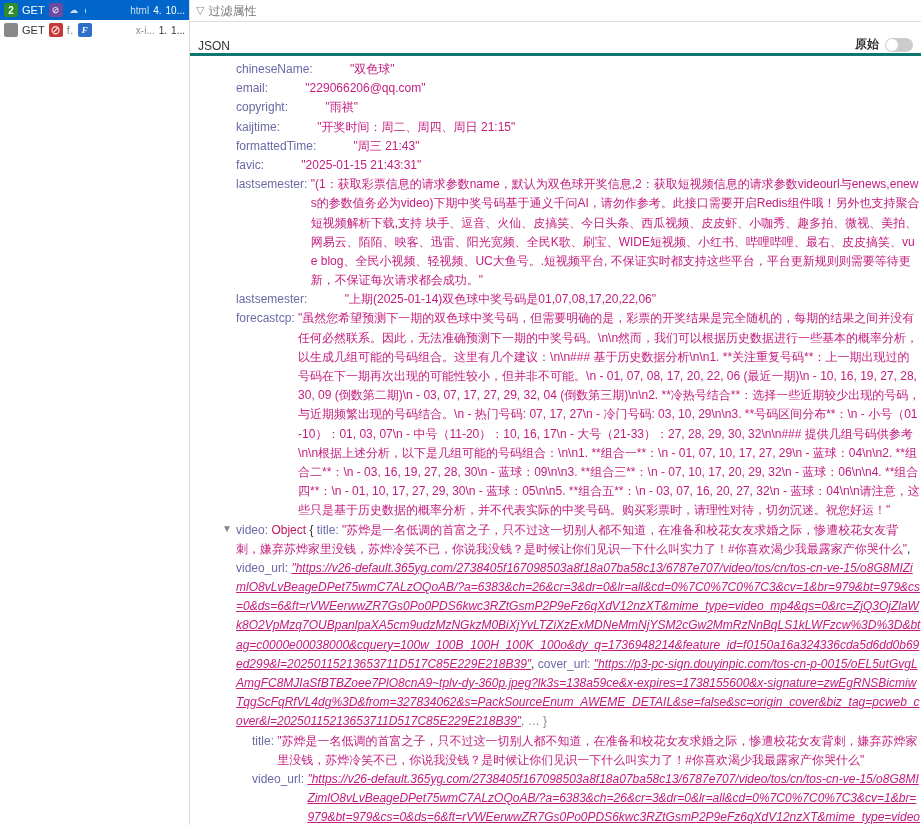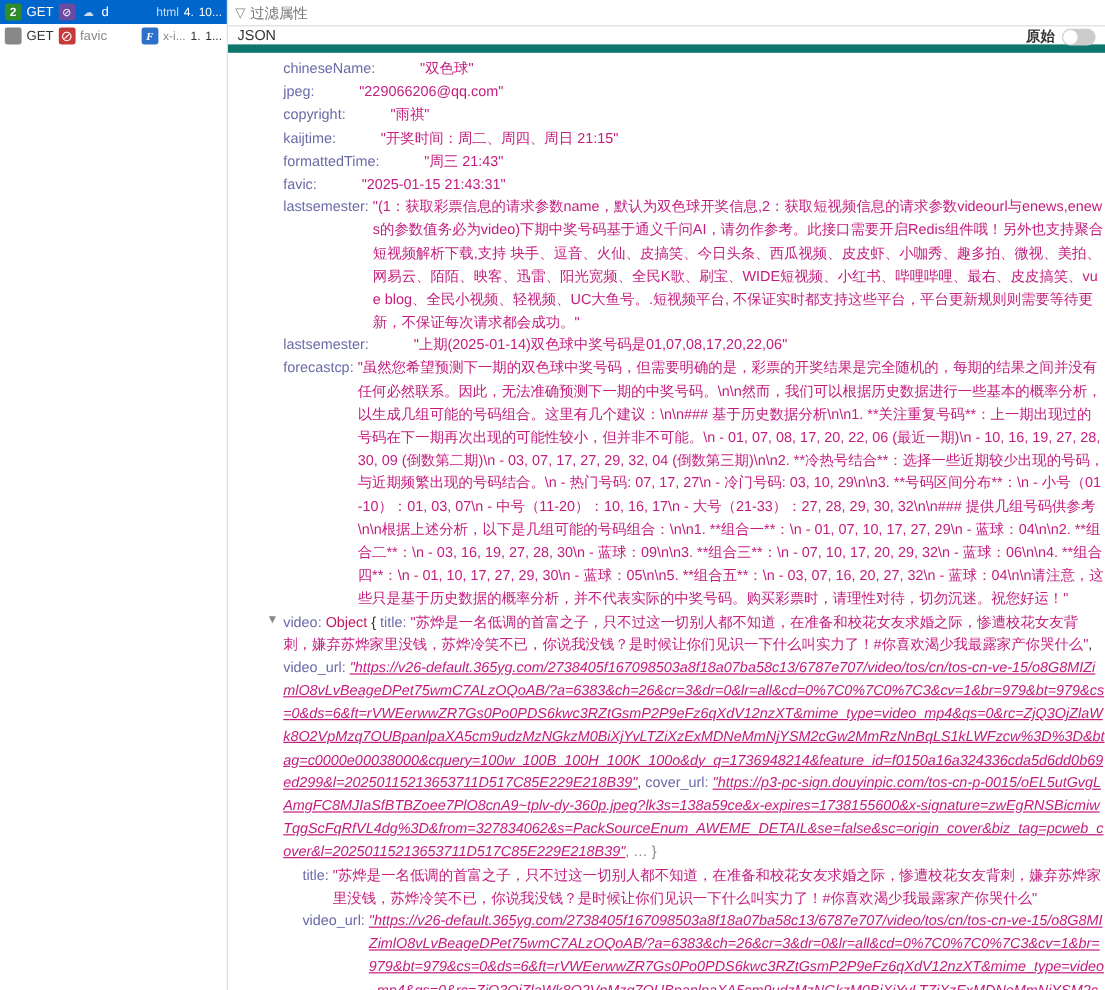--- a/index.html
+++ b/index.html
@@ -12,27 +12,27 @@
 .badge-green { background: #2e8b2e; color: #fff; }
 .badge-gray { background: #888; color: #fff; }
 .method { font-weight: 500; }
 .icon-sq { width: 14px; height: 14px; display: inline-flex; align-items: center; justify-content: center; border-radius: 2px; font-size: 9px; }
 .icon-purple { background: #6b4ba0; color: #fff; }
 .icon-red { background: #c53939; color: #fff; font-size: 12px; }
 .icon-blue { background: #2e6fc9; color: #fff; font-style: italic; font-family: serif; font-weight: bold; }
 .req-name { flex: 1; overflow: hidden; text-overflow: ellipsis; }
 .req-row.active .req-name { color: #fff; }
 .req-name.gray { color: #888; }
-.req-type { color: #888; font-size: 10px; }
+.req-type { color: #888; font-size: 10px; margin-left: 40px; }
 .req-row.active .req-type { color: #cde; }
 .req-status { font-size: 10px; }
 .right-panel { flex: 1; display: flex; flex-direction: column; overflow: hidden; }
 .filter-bar { height: 22px; border-bottom: 1px solid #ddd; display: flex; align-items: center; padding: 0 6px; color: #888; gap: 4px; }
 .filter-icon { font-size: 11px; }
-.tabs-bar { height: 22px; border-bottom: 7px solid #0f766e; display: flex; align-items: flex-start; justify-content: space-between; padding: 0 8px; }
+.tabs-bar { height: 22px; border-bottom: 3px solid #0f766e; display: flex; align-items: flex-end; justify-content: space-between; padding: 0 8px; margin-top: 12px; }
 .tab { color: #333; font-size: 12px; }
 .raw-toggle { display: flex; align-items: center; gap: 6px; color: #333; font-size: 12px; font-weight: bold; }
 .toggle-switch { width: 28px; height: 14px; background: #ccc; border-radius: 7px; position: relative; }
 .toggle-knob { width: 12px; height: 12px; background: #fff; border-radius: 50%; position: absolute; top: 1px; left: 1px; }
 .json-body { flex: 1; overflow: auto; padding: 4px 0 4px 10px; line-height: 1.6; font-size: 12px; }
 .json-row { display: flex; flex-wrap: nowrap; align-items: flex-start; gap: 17px; }
 .key { color: #6a6aa8; white-space: nowrap; }
 .val-str { color: #c41d7f; word-break: break-all; }
 .val-link { color: #c41d7f; font-style: italic; text-decoration: underline; word-break: break-all; cursor: pointer; }
 .i2 { padding-left: 36px; }
@@ -89,21 +89,21 @@
           </span>
       </span>
     </div>
 
     <div class="json-body">
 
       <div class="json-row i2">
         <span class="key">chineseName:</span>&nbsp;<span class="val-str">"双色球"</span>
       </div>
       <div class="json-row i2">
-        <span class="key">jpeg:</span>&nbsp;<span class="val-str">"229066206@qq.com"</span>
+        <span class="key">email:</span>&nbsp;<span class="val-str">"229066206@qq.com"</span>
       </div>
       <div class="json-row i2">
         <span class="key">copyright:</span>&nbsp;<span class="val-str">"雨祺"</span>
       </div>
       <div class="json-row i2">
         <span class="key">kaijtime:</span>&nbsp;<span class="val-str">"开奖时间：周二、周四、周日 21:15"</span>
       </div>
       <div class="json-row i2">
         <span class="key">formattedTime:</span>&nbsp;<span class="val-str">"周三 21:43"</span>
       </div>

